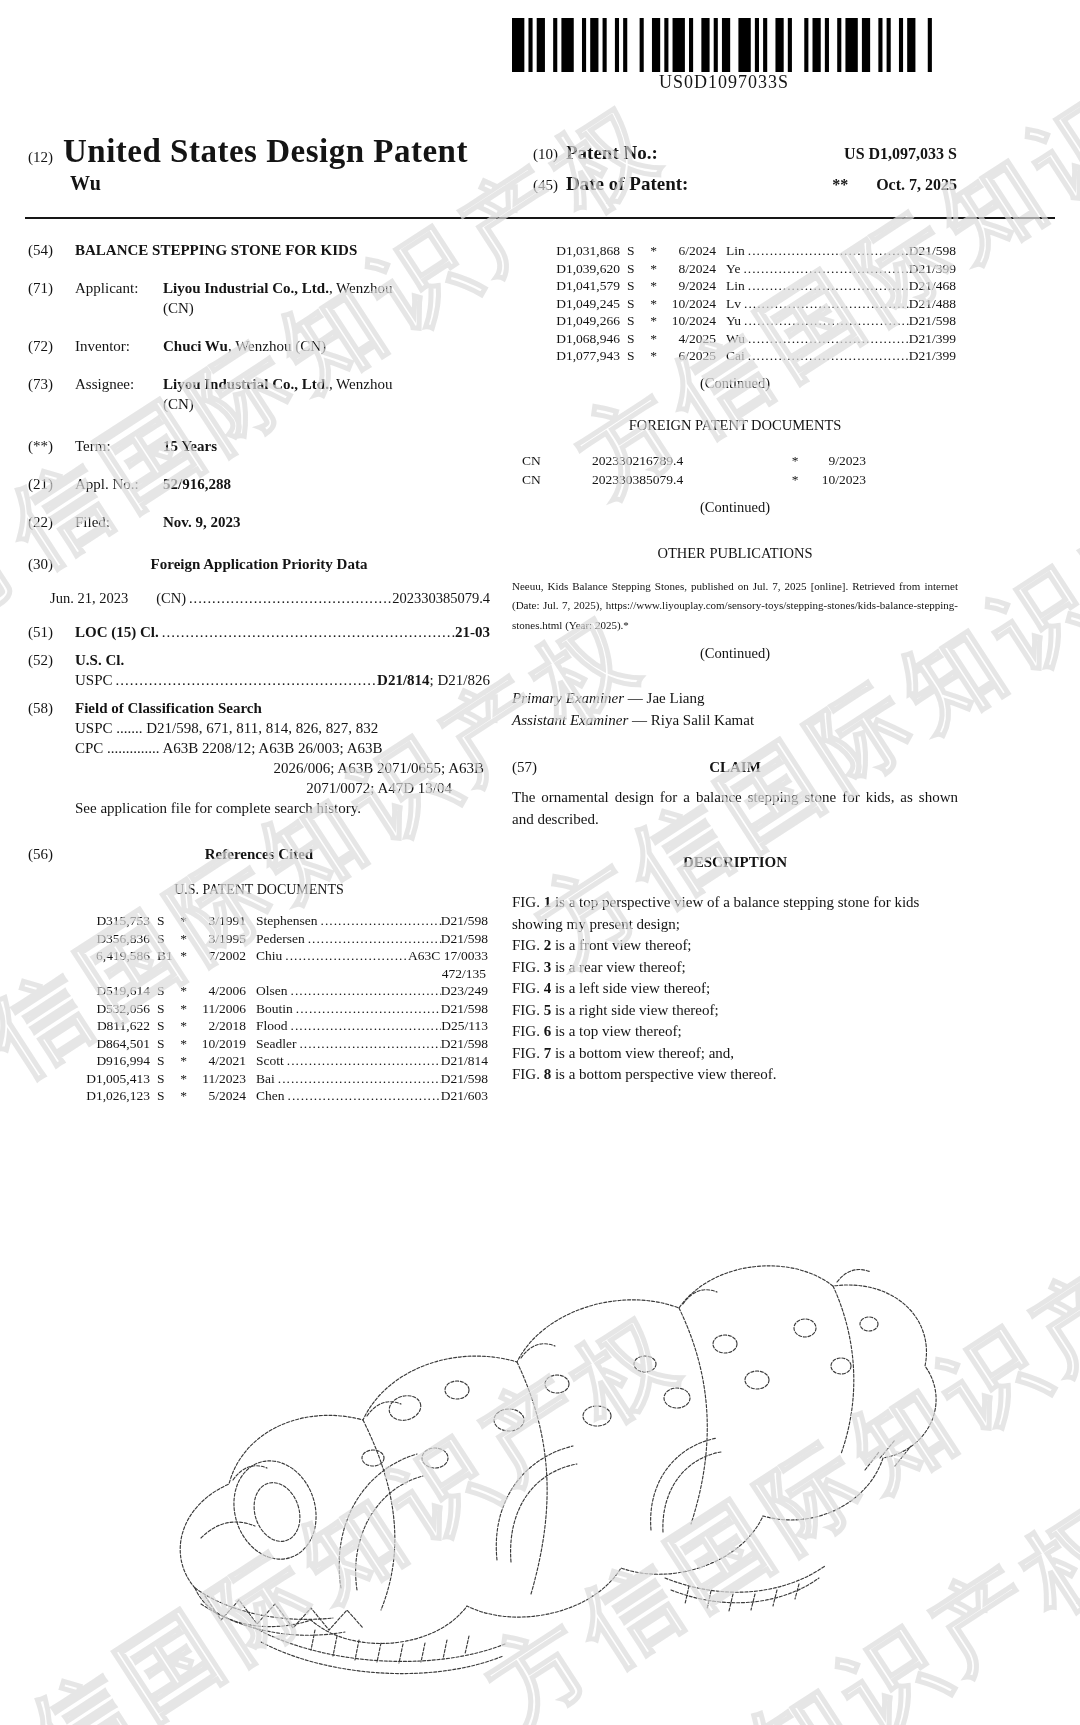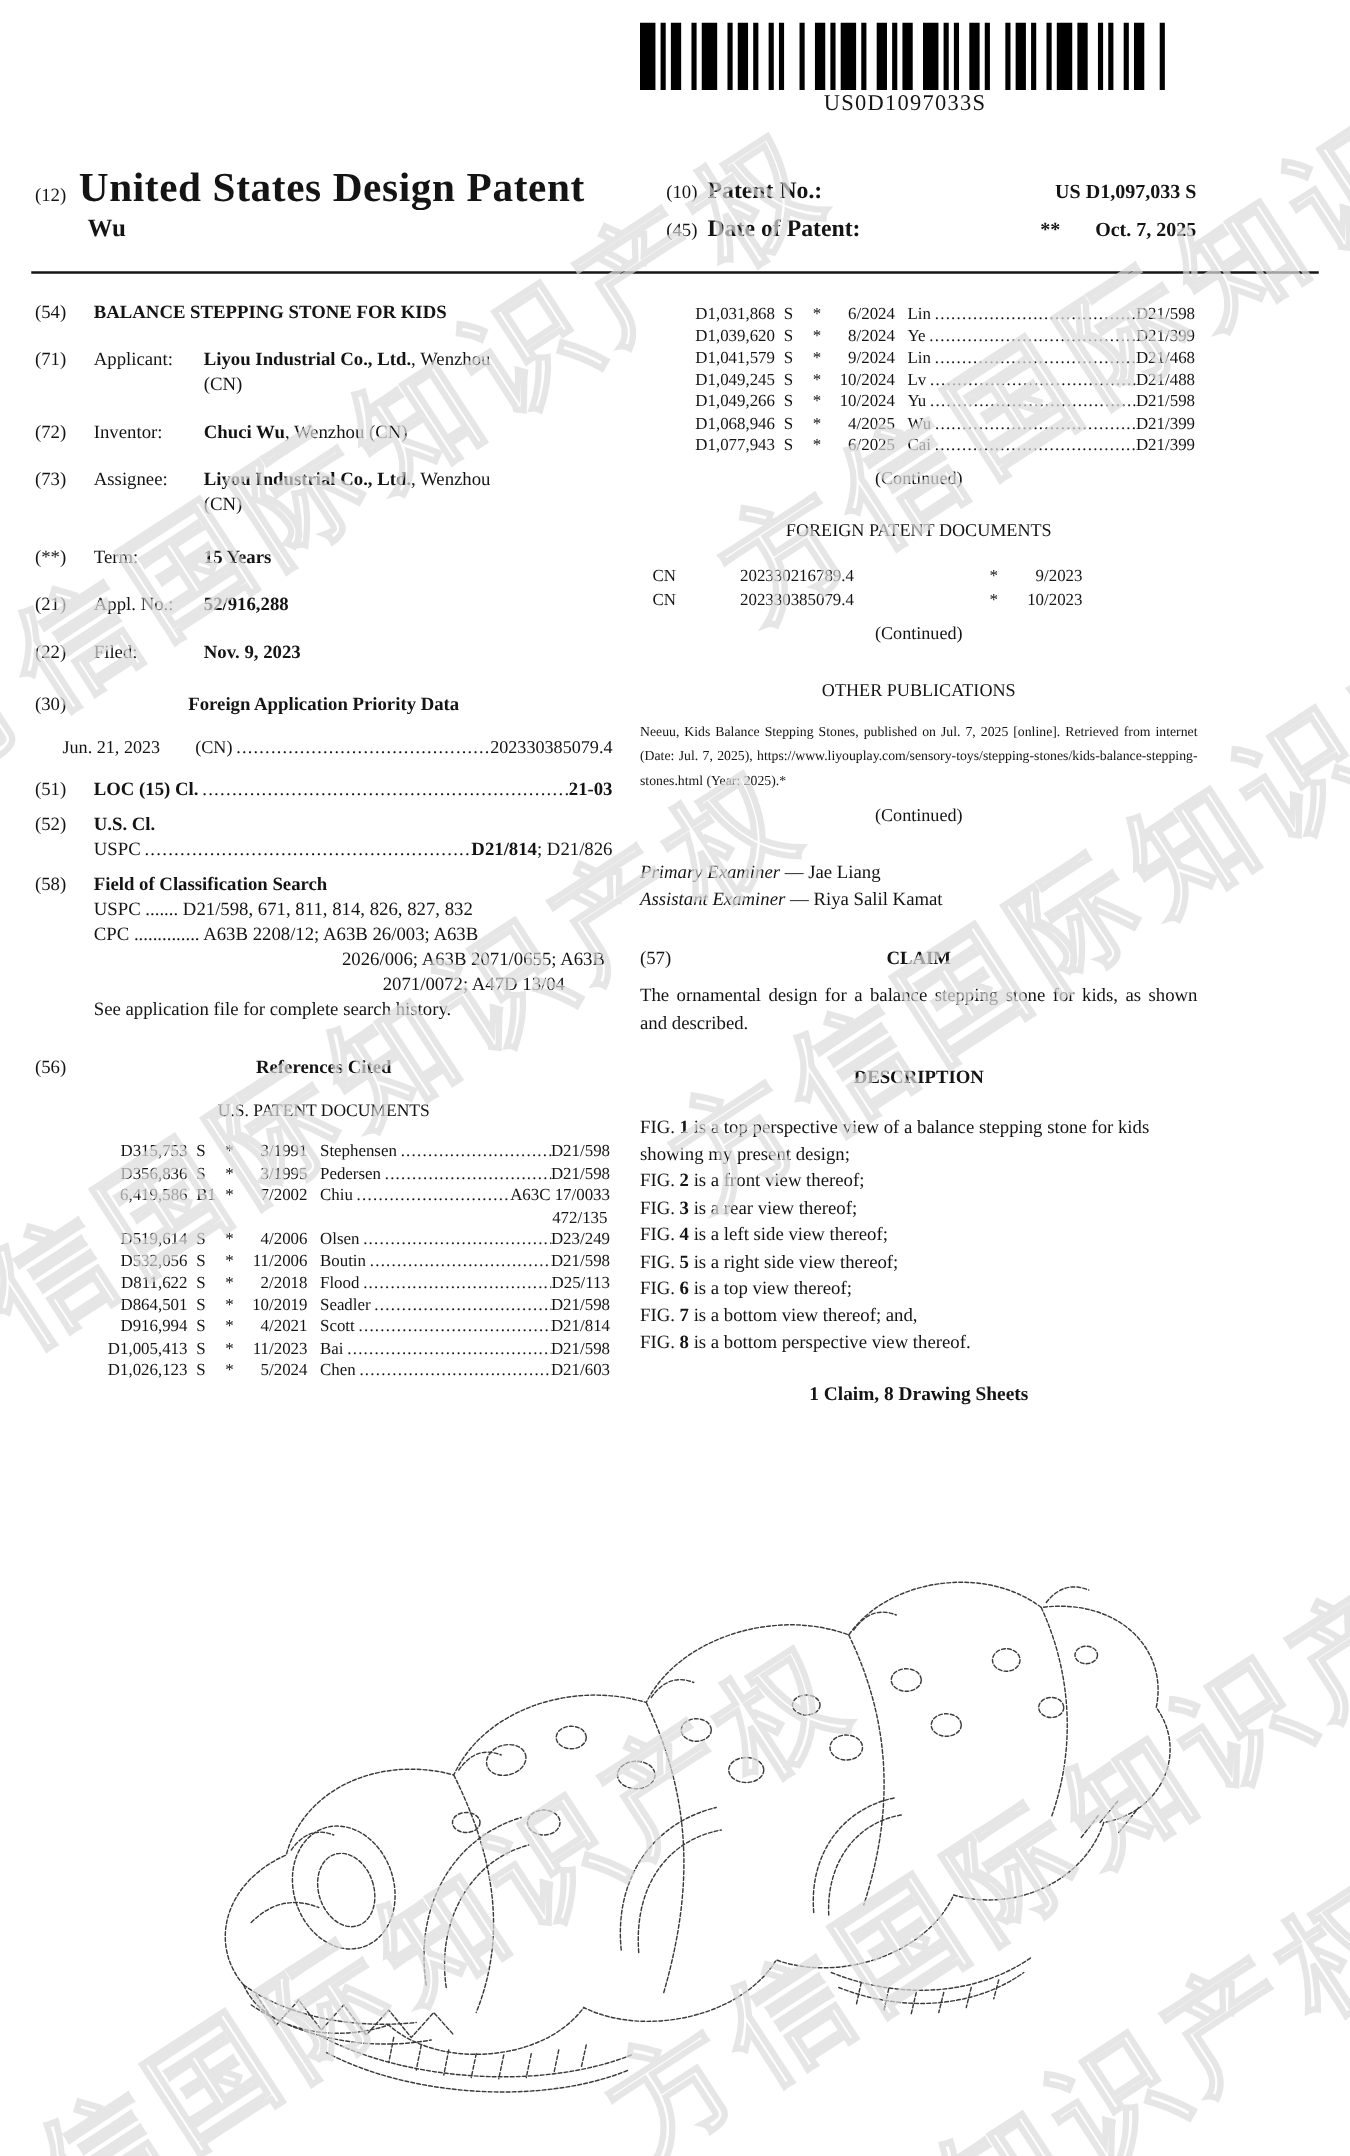--- a/index.html
+++ b/index.html
@@ -445,21 +445,20 @@
       <div><span>FIG. </span><span class="b">1</span><span> is a top perspective view of a balance stepping stone for kids showing my present design;</span></div>
       <div><span>FIG. </span><span class="b">2</span><span> is a front view thereof;</span></div>
       <div><span>FIG. </span><span class="b">3</span><span> is a rear view thereof;</span></div>
       <div><span>FIG. </span><span class="b">4</span><span> is a left side view thereof;</span></div>
       <div><span>FIG. </span><span class="b">5</span><span> is a right side view thereof;</span></div>
       <div><span>FIG. </span><span class="b">6</span><span> is a top view thereof;</span></div>
       <div><span>FIG. </span><span class="b">7</span><span> is a bottom view thereof; and,</span></div>
       <div><span>FIG. </span><span class="b">8</span><span> is a bottom perspective view thereof.</span></div>
     </div>
 
-    <div class="sheets">1 Claim, 8 Drawing Sheets</div>
   </div>
 
   <svg class="drawing" viewBox="0 0 870 560">
 
     <path d="M90 430 C62 398 74 348 124 326 C138 272 200 246 258 262 C282 210 352 186 412 204 C438 152 516 128 574 150 C606 104 684 94 728 128 C788 120 830 160 820 208 C846 244 824 292 778 300 C762 348 706 372 658 358 C636 406 566 428 516 410 C488 456 410 472 362 448 C330 492 246 498 206 462 C158 478 104 464 90 430 Z"></path>
 
     <path d="M90 430 C120 452 170 466 228 460"></path>
     <path d="M96 446 C132 470 184 484 240 474"></path>
     <path d="M100 438 L116 462 L134 442 L152 466 L170 446 L188 470 L206 450 L224 472 L242 452 L258 470"></path>
 

